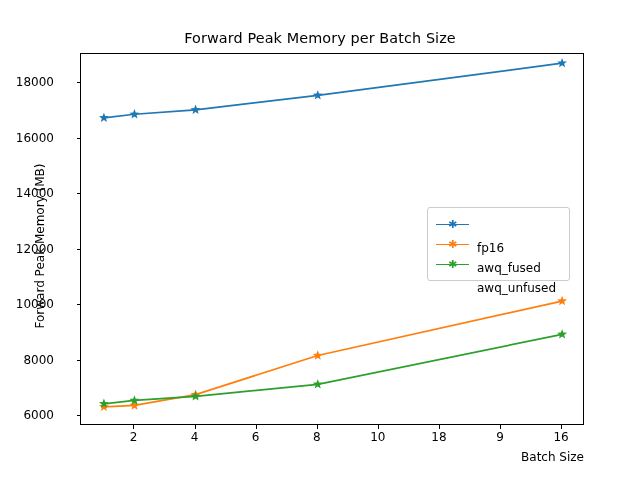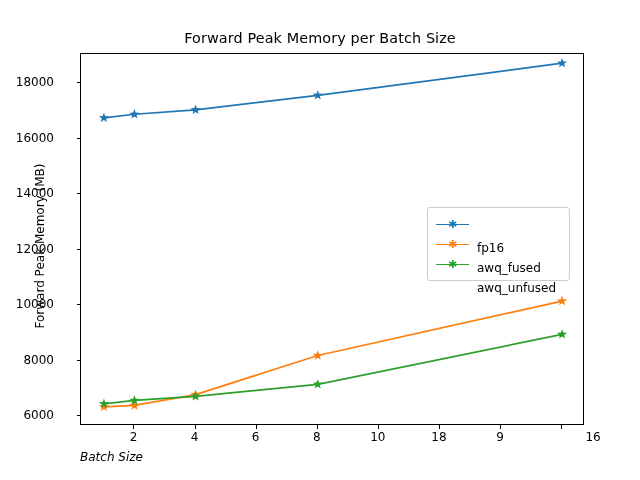--- a/index.html
+++ b/index.html
@@ -75,24 +75,23 @@
     width: 0;
     height: 3.5px;
     border-left: 1.1px solid #000000;
   }
   
   #xlabel {
     position: absolute;
     left: 80px;
     top: 450px;
     width: 504px;
-    text-align: left;
-    font-size: 12px;
-    color: #000000;
-    font-style: italic;
+    text-align: right;
+    font-size: 12px;
+    color: #000000;
   }
   #ylabel {
     position: absolute;
     left: -146px;
     top: 239px;
     width: 372px;
     text-align: center;
     font-size: 12px;
     color: #000000;
     transform: rotate(-90deg);
@@ -172,21 +171,21 @@
       <div class="ytick-mark" style="top: 82.1493px;"></div>
     </div>
   <div id="xtick-labels">
       <div class="xtick-label" style="left: 133.455px;">2</div>
       <div class="xtick-label" style="left: 194.545px;">4</div>
       <div class="xtick-label" style="left: 255.636px;">6</div>
       <div class="xtick-label" style="left: 316.727px;">8</div>
       <div class="xtick-label" style="left: 377.818px;">10</div>
       <div class="xtick-label" style="left: 438.909px;">18</div>
       <div class="xtick-label" style="left: 500px;">9</div>
-      <div class="xtick-label" style="left: 561.091px; margin-left: 32px;">16</div>
+      <div class="xtick-label" style="left: 561.091px;">16</div>
     </div>
   <div id="xtick-marks">
       <div class="xtick-mark" style="left: 133.455px;"></div>
       <div class="xtick-mark" style="left: 194.545px;"></div>
       <div class="xtick-mark" style="left: 255.636px;"></div>
       <div class="xtick-mark" style="left: 316.727px;"></div>
       <div class="xtick-mark" style="left: 377.818px;"></div>
       <div class="xtick-mark" style="left: 438.909px;"></div>
       <div class="xtick-mark" style="left: 500px;"></div>
       <div class="xtick-mark" style="left: 561.091px;"></div>

